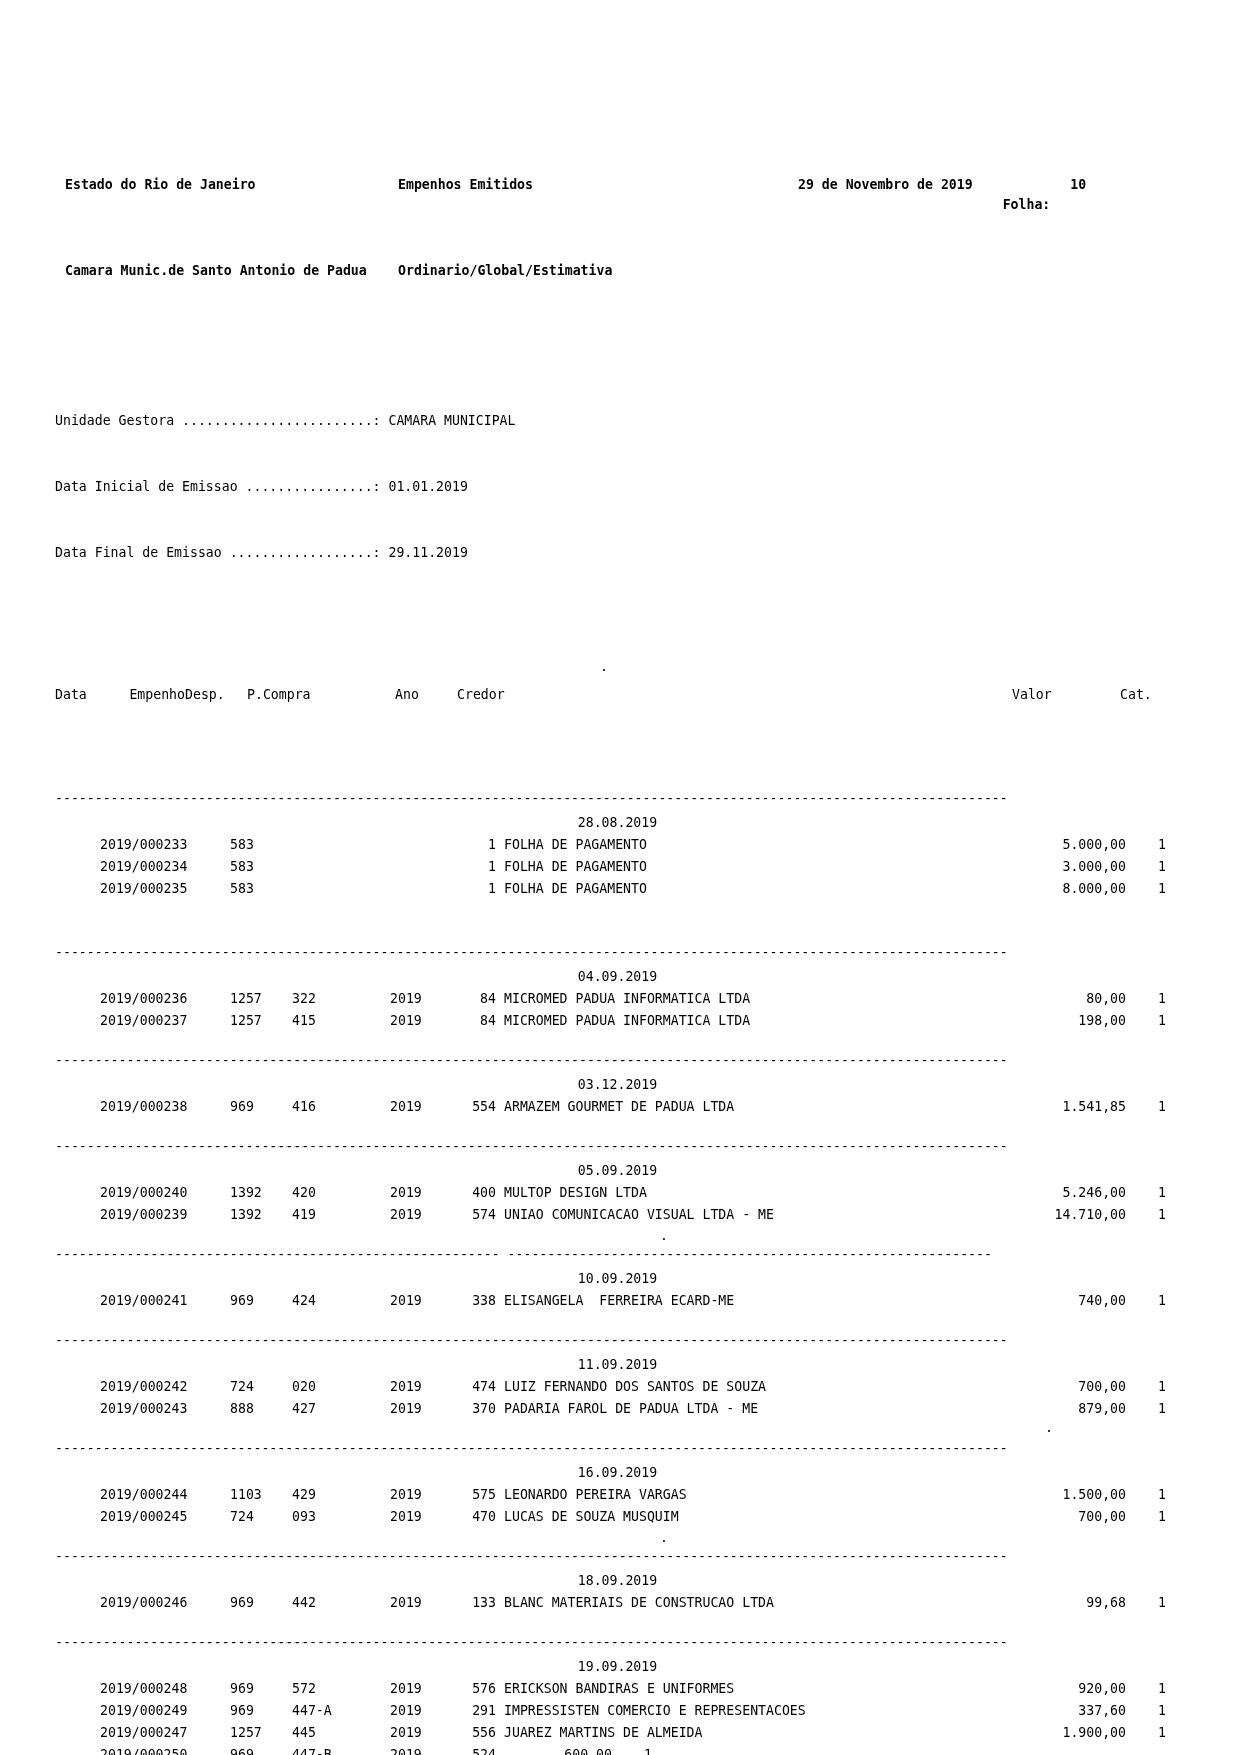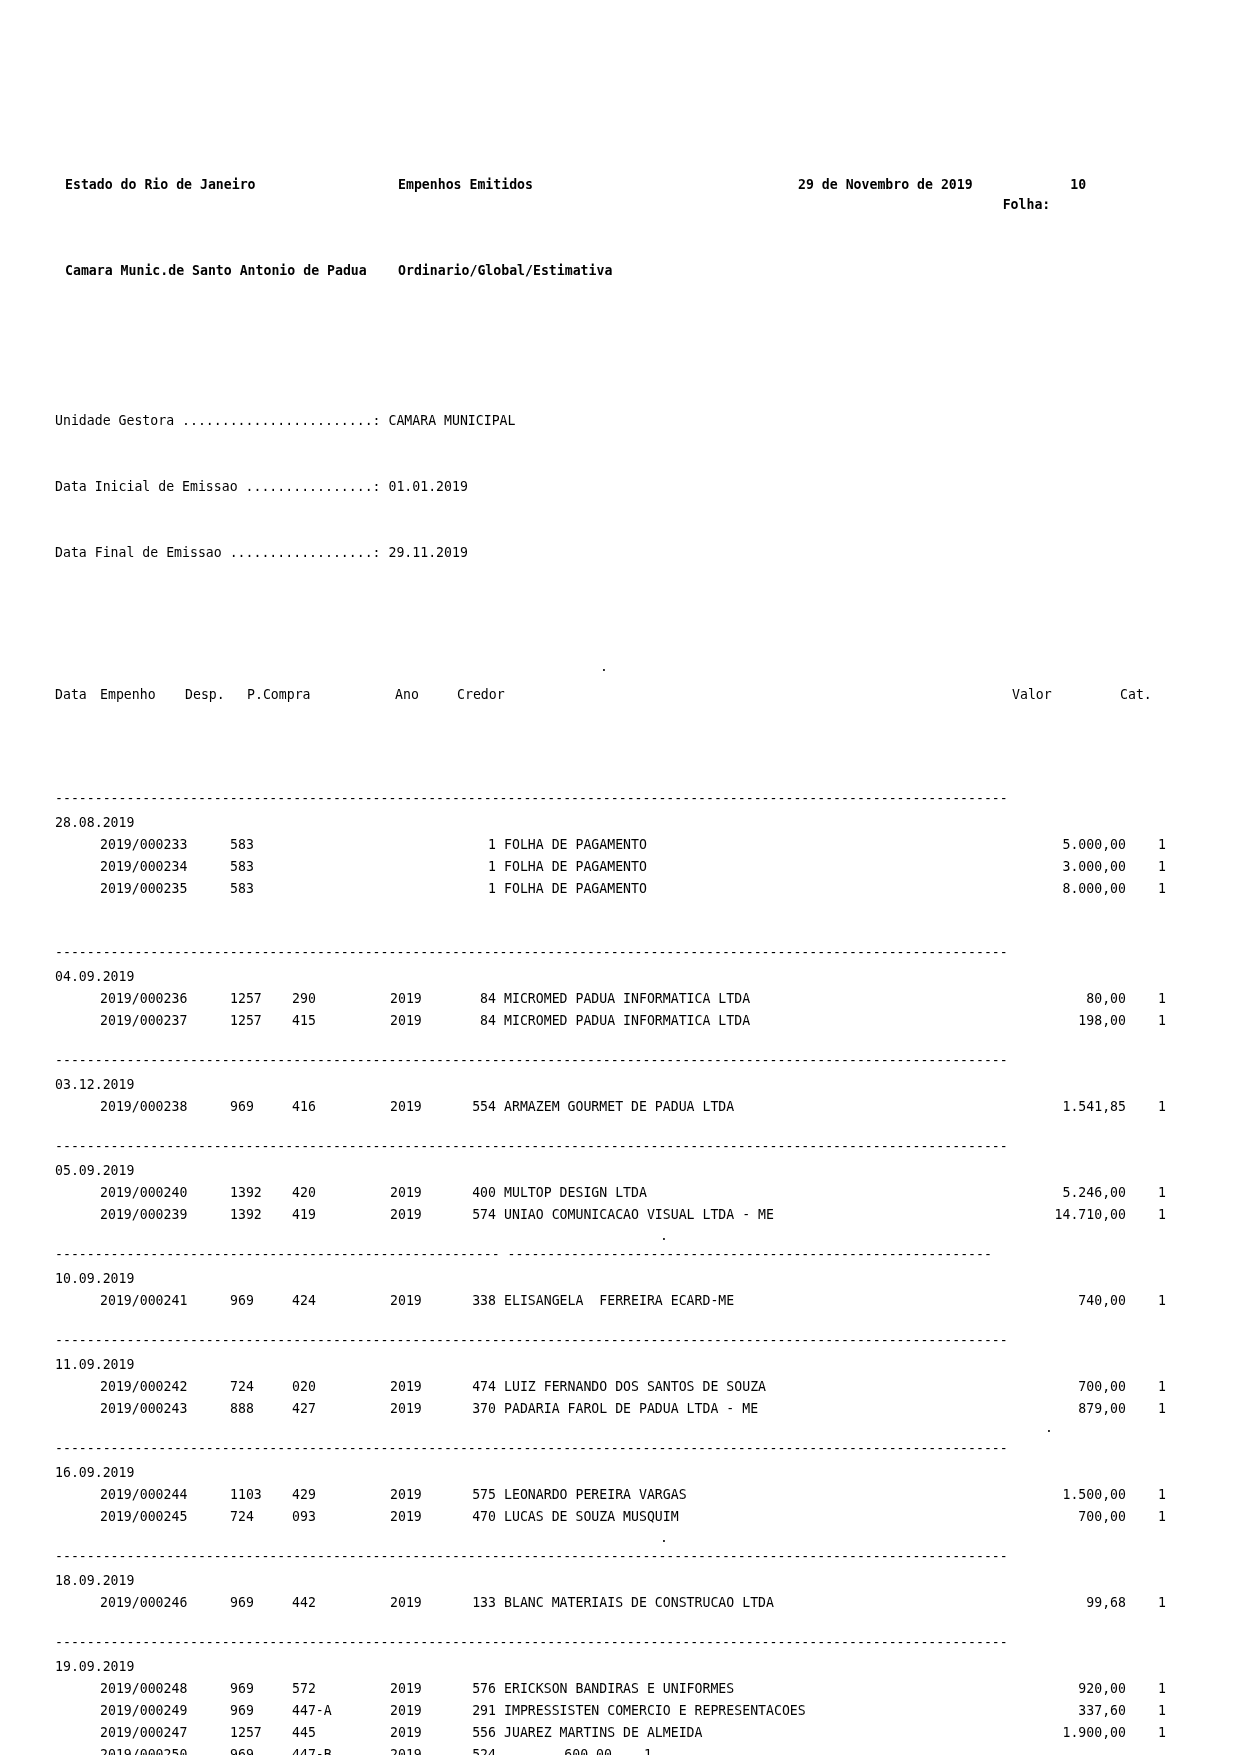--- a/index.html
+++ b/index.html
@@ -75,20 +75,21 @@
     color: #000;
     letter-spacing: 0px;
   }
   .rule.split span.gap { visibility: hidden; }
 
   
   .group { margin-top: 4px; }
   .group-date {
     margin-left: -5px;
     white-space: pre;
+    text-align: center;
   }
   .row {
     display: flex;
     white-space: pre;
     margin-left: 0px;
   }
   .c-emp   { flex: 0 0 130px; padding-left: 40px; }
   .c-desp  { flex: 0 0 62px; text-align: left; }
   .c-pcom  { flex: 0 0 98px; }
   .c-ano   { flex: 0 0 62px; }
@@ -130,21 +131,21 @@
 
   <div class="params mono">
     <div class="param-line">Unidade Gestora ........................: CAMARA MUNICIPAL</div>
     <div class="param-line">Data Inicial de Emissao ................: 01.01.2019</div>
     <div class="param-line">Data Final de Emissao ..................: 29.11.2019</div>
   </div>
 
   <div class="colhead mono">
     <div class="row" style="margin-left:0;">
       <span style="flex:0 0 45px;">Data</span>
-      <span style="flex:0 0 85px;">Empenho</span>
+      <span style="flex:0 0 85px;text-align:right;">Empenho</span>
       <span style="flex:0 0 62px;">Desp.</span>
       <span style="flex:0 0 148px;">P.Compra</span>
       <span style="flex:0 0 62px;">Ano</span>
       <span style="flex:1 1 auto;">Credor</span>
       <span style="flex:0 0 108px;text-align:left;">Valor</span>
       <span style="flex:0 0 60px;">Cat.</span>
     </div>
     <span class="dot-stray">.</span>
   </div>
 
@@ -184,21 +185,21 @@
   </div>
 
   <div class="spacer-lg"></div>
 
   <div class="rule mono">------------------------------------------------------------------------------------------------------------------------</div>
   <div class="group">
     <div class="group-date mono">04.09.2019</div>
     <div class="row mono">
       <span class="c-emp">2019/000236</span>
       <span class="c-desp">1257</span>
-      <span class="c-pcom">290</span>
+      <span class="c-pcom">322</span>
       <span class="c-ano">2019</span>
       <span class="c-cod">84</span>
       <span class="c-cred">MICROMED PADUA INFORMATICA LTDA</span>
       <span class="c-valor">80,00</span>
       <span class="c-cat">1</span>
     </div>
     <div class="row mono">
       <span class="c-emp">2019/000237</span>
       <span class="c-desp">1257</span>
       <span class="c-pcom">415</span>

